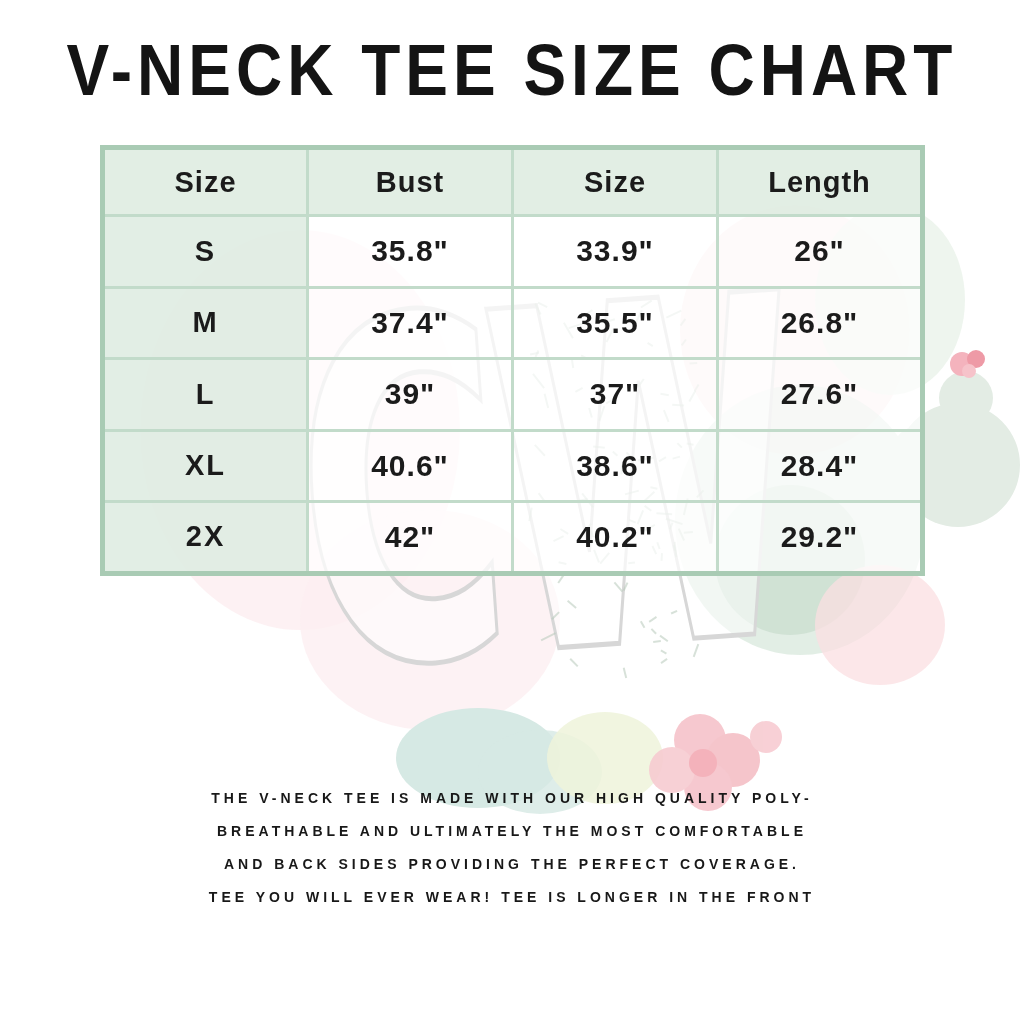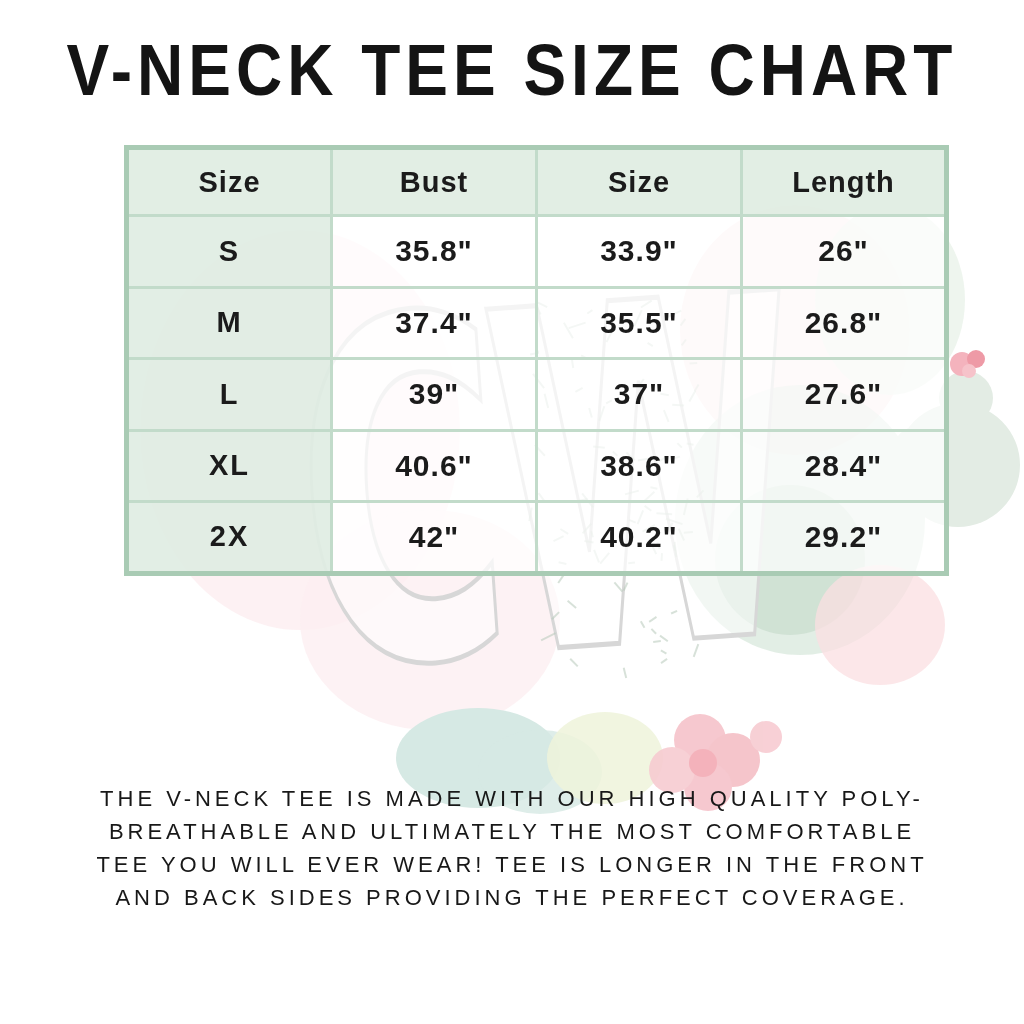--- a/index.html
+++ b/index.html
@@ -17,21 +17,20 @@
     font-size:64px;font-weight:bold;letter-spacing:5px;
     color:#141414;
     transform:scaleY(1.14);transform-origin:top center;
     z-index:3;white-space:nowrap;
   }
   table.size-chart{
     position:absolute;left:100px;top:145px;width:825px;
     border-collapse:collapse;table-layout:fixed;
     border:5px solid #a9cbb4;
     z-index:2;
-    margin-left:24px;
   }
   table.size-chart th, table.size-chart td{
     border:3px solid #c2dbca;
     text-align:center;vertical-align:middle;
     font-weight:bold;color:#1b1b1b;
     padding:0;
   }
   table.size-chart thead tr{height:68px;}
   table.size-chart tbody tr{height:71.5px;}
   table.size-chart th{
@@ -44,21 +43,21 @@
   }
   td.measure{
     background:rgba(255,255,255,0.72);
     font-size:30px;letter-spacing:1px;
   }
   .description{
     position:absolute;left:0;top:782px;width:100%;
     text-align:center;z-index:3;
   }
   .description .line{
-    font-size:22px;font-weight:normal;letter-spacing:4px;
+    font-size:14px;font-weight:bold;letter-spacing:4px;
     line-height:33px;color:#181818;white-space:nowrap;
   }
 </style>
 </head>
 <body>
 
 <svg class="bg-decor" viewBox="0 0 1024 1024" aria-hidden="true">
 
   <ellipse cx="300" cy="430" rx="160" ry="200" fill="#fdeff1" opacity="0.85"></ellipse>
   <ellipse cx="430" cy="620" rx="130" ry="110" fill="#fdeff1" opacity="0.8"></ellipse>
@@ -238,15 +237,15 @@
       <td class="measure">42"</td>
       <td class="measure">40.2"</td>
       <td class="measure">29.2"</td>
     </tr>
   </tbody>
 </table>
 
 <div class="description">
   <div class="line">THE V-NECK TEE IS MADE WITH OUR HIGH QUALITY POLY-</div>
   <div class="line">BREATHABLE AND ULTIMATELY THE MOST COMFORTABLE</div>
+  <div class="line">AND BACK SIDES PROVIDING THE PERFECT COVERAGE.</div>
   <div class="line">TEE YOU WILL EVER WEAR! TEE IS LONGER IN THE FRONT</div>
-  <div class="line">AND BACK SIDES PROVIDING THE PERFECT COVERAGE.</div>
 </div>
 
 </body></html>

